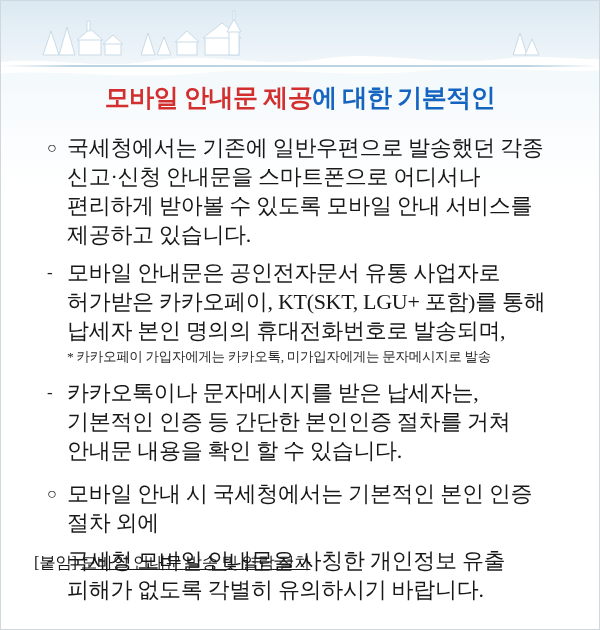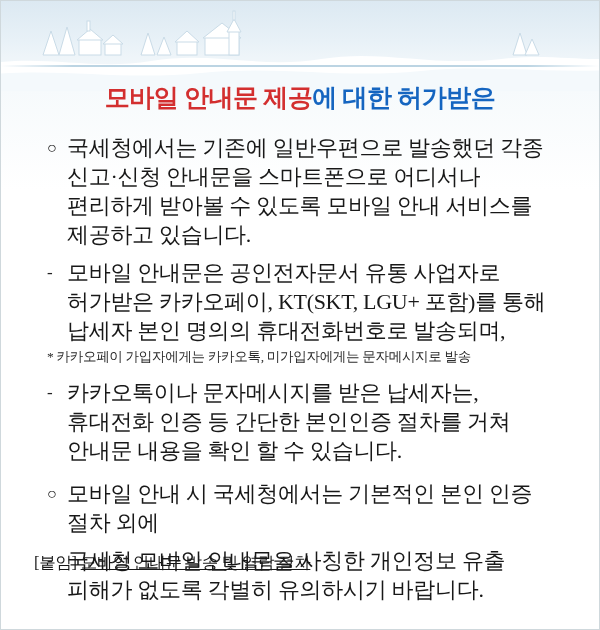--- a/index.html
+++ b/index.html
@@ -100,20 +100,21 @@
     font-family: "Liberation Serif", serif;
     letter-spacing: -0.3px;
     word-break: keep-all;
   }
   .note {
     font-size: 13.5px;
     line-height: 24px;
     color: #2a2a2a;
     font-family: "Liberation Serif", serif;
     letter-spacing: -0.3px;
+    margin-left: 20px;
   }
   .bold {
     font-weight: bold;
   }
   .attach {
     position: absolute;
     left: 33px;
     top: 549px;
     font-size: 16.5px;
     line-height: 26px;
@@ -164,21 +165,21 @@
       <rect x="232" y="2" width="2" height="9"></rect>
 
       <path d="M512,46 L519,24 L526,46 Z"></path>
       <path d="M524,46 L531,30 L538,46 Z"></path>
     </g>
   </svg>
 
   <div class="band-bottom-line"></div>
 
   <div class="title">
-    <span class="accent">모바일 안내문 제공</span><span>에 대한 허가받은</span>
+    <span class="accent">모바일 안내문 제공</span><span>에 대한 기본적인</span>
   </div>
 
   <div class="content">
 
     <div class="block">
       <div class="row">
         <div class="marker">○</div>
         <div class="text">국세청에서는 기존에 일반우편으로 발송했던 각종 신고·신청 안내문을 스마트폰으로 어디서나 편리하게 받아볼 수 있도록 모바일 안내 서비스를 제공하고 있습니다.</div>
       </div>
     </div>
@@ -187,21 +188,21 @@
       <div class="row">
         <div class="marker dash">-</div>
         <div class="text">모바일 안내문은 공인전자문서 유통 사업자로 허가받은 카카오페이, KT(SKT, LGU+ 포함)를 통해 납세자 본인 명의의 휴대전화번호로 발송되며,</div>
       </div>
       <div class="note">* 카카오페이 가입자에게는 카카오톡, 미가입자에게는 문자메시지로 발송</div>
     </div>
 
     <div class="block">
       <div class="row">
         <div class="marker dash">-</div>
-        <div class="text">카카오톡이나 문자메시지를 받은 납세자는, 휴대전화 인증 등 간단한 본인인증 절차를 거쳐 안내문 내용을 확인 할 수 있습니다.</div>
+        <div class="text">카카오톡이나 문자메시지를 받은 납세자는, 기본적인 인증 등 간단한 본인인증 절차를 거쳐 안내문 내용을 확인 할 수 있습니다.</div>
       </div>
     </div>
 
     <div class="block" style="margin-top:14px;">
       <div class="row">
         <div class="marker">○</div>
         <div class="text">
           <span>모바일 안내 시 국세청에서는 기본적인 본인 인증 절차 외에</span><br>
         </div>
       </div>

